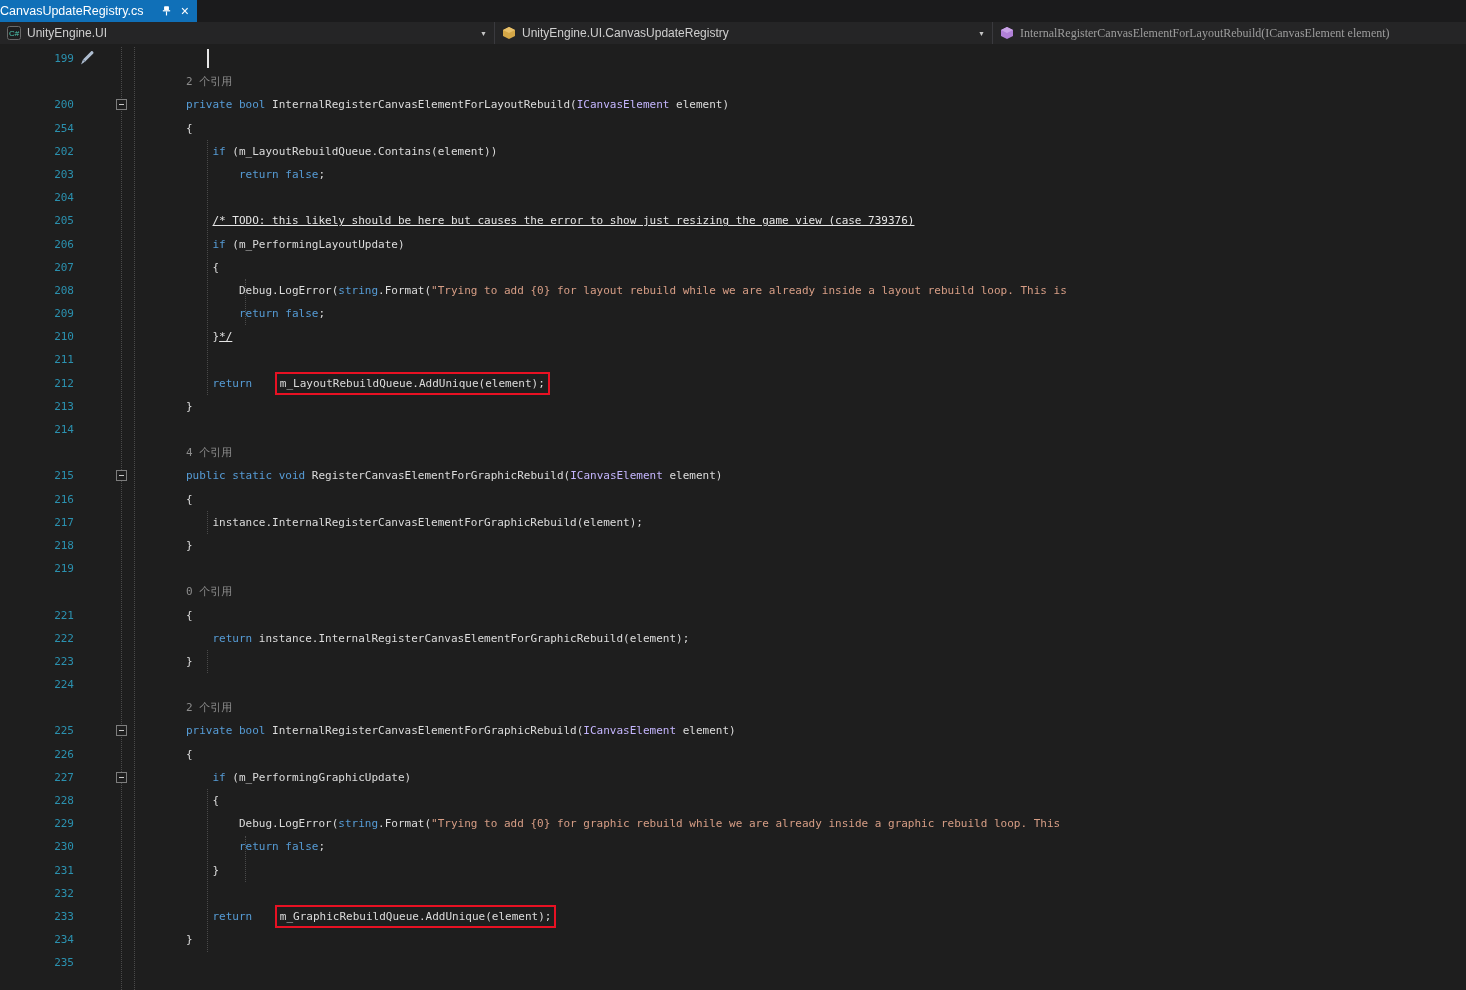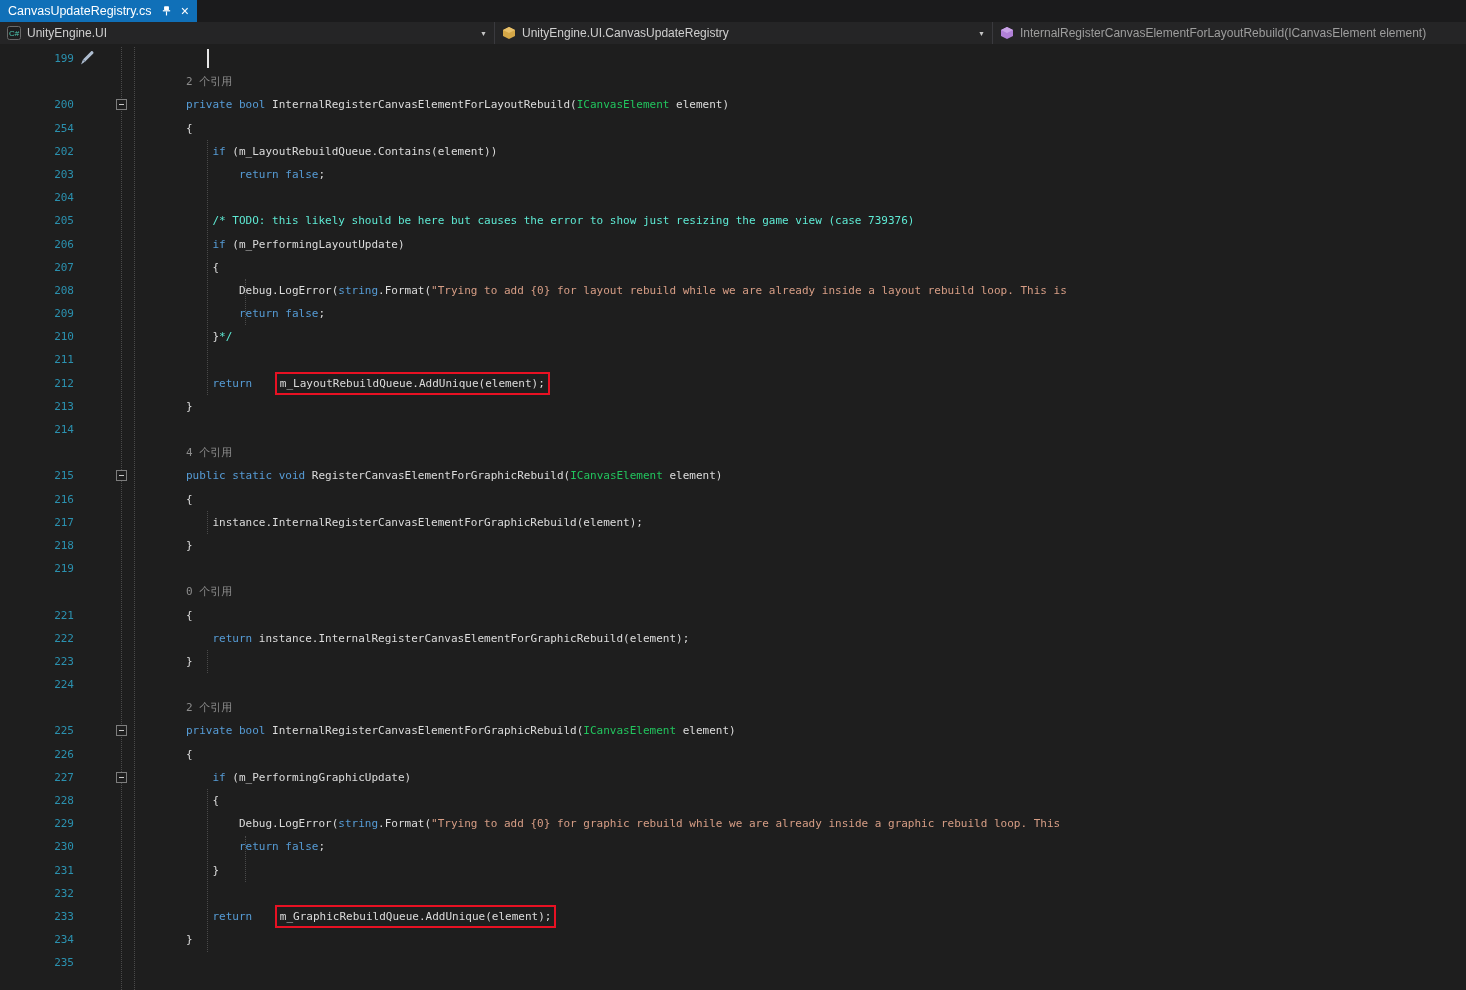--- a/index.html
+++ b/index.html
@@ -2,49 +2,49 @@
 <html><head>
 <meta charset="utf-8">
 <style>
   * { margin:0; padding:0; box-sizing:border-box; }
   html,body { width:1466px; height:990px; overflow:hidden; background:#1e1e1e;
               font-family:"Liberation Sans", sans-serif; }
 
   
   .tabbar { height:22px; background:#1b1b1c; display:flex; align-items:stretch; }
   .tab { width:197px; display:flex; align-items:center; background:#1070b8; color:#ffffff;
-         font-size:12.5px; padding:0 6px 0 8px; }
+         font-size:12.5px; padding:0 6px 0 0; }
   .tab-title { flex:1; white-space:nowrap; overflow:hidden; }
   .tab-pin { display:flex; align-items:center; margin-right:6px; cursor:pointer; }
   .tab-close { font-size:14px; line-height:1; color:#ffffff; cursor:pointer; padding:0 2px; }
 
   
   .navbar { height:22px; background:#252526; display:flex; font-size:12px; color:#cfcfcf; }
   .nav-cell { display:flex; align-items:center; gap:6px; padding:0 7px;
               border-right:1px solid #3a3a3e; overflow:hidden; white-space:nowrap; }
   .nav-cell.c1 { width:495px; }
   .nav-cell.c2 { width:498px; }
-  .nav-cell.c3 { flex:1; color:#9d9d9d; border-right:none; }
+  .nav-cell.c3 { flex:1; color:#9d9d9d; border-right:none;font-family:Liberation Serif, serif; }
   .nav-label { flex:1; overflow:hidden; text-overflow:clip; white-space:nowrap; }
   .chev { font-size:7px; color:#c5c5c5; margin-left:auto; padding-left:6px; }
   .nav-icon { display:flex; align-items:center; }
 
   
   .editor { position:relative; height:946px; background:#1e1e1e; overflow:hidden;
             font-family:"DejaVu Sans Mono","Liberation Mono", monospace;
             font-size:11px; padding-top:3px; }
   .row  { position:relative; height:23.2px; line-height:23.2px; }
   .num  { position:absolute; left:0; top:0; width:74px; text-align:right;
           color:#2b91af; white-space:pre; }
   .code { position:absolute; left:133px; top:0; white-space:pre; color:#dcdcdc; }
   .pl { color:#dcdcdc; }
   .kw { color:#569cd6; }
-  .ty { color:#22c55e; }
+  .ty { color:#c4b5fd; }
   .st { color:#d69d85; }
-  .cm { color:#5eead4; }
+  .cm { color:#e5e5e5;text-decoration:underline; }
   .lens { color:#8c8c8c; }
   .box { outline:2px solid #e81123; outline-offset:3px;margin-left:21px; }
   .fold { position:absolute; left:116px; top:6px; width:11px; height:11px;
           border:1px solid #7d7d7d; background:#1e1e1e; cursor:pointer; }
   .fold::before { content:""; position:absolute; left:2px; right:2px; top:4px; height:1px;
                   background:#c8c8c8; }
   .guide { position:absolute; width:0; border-left:1px dotted #4a4a4a; }
   .caret { position:absolute; left:207px; top:2px; width:2px; height:19px; background:#e6e6e6; }
   .pen   { position:absolute; left:78px; top:2px; }
 </style>

